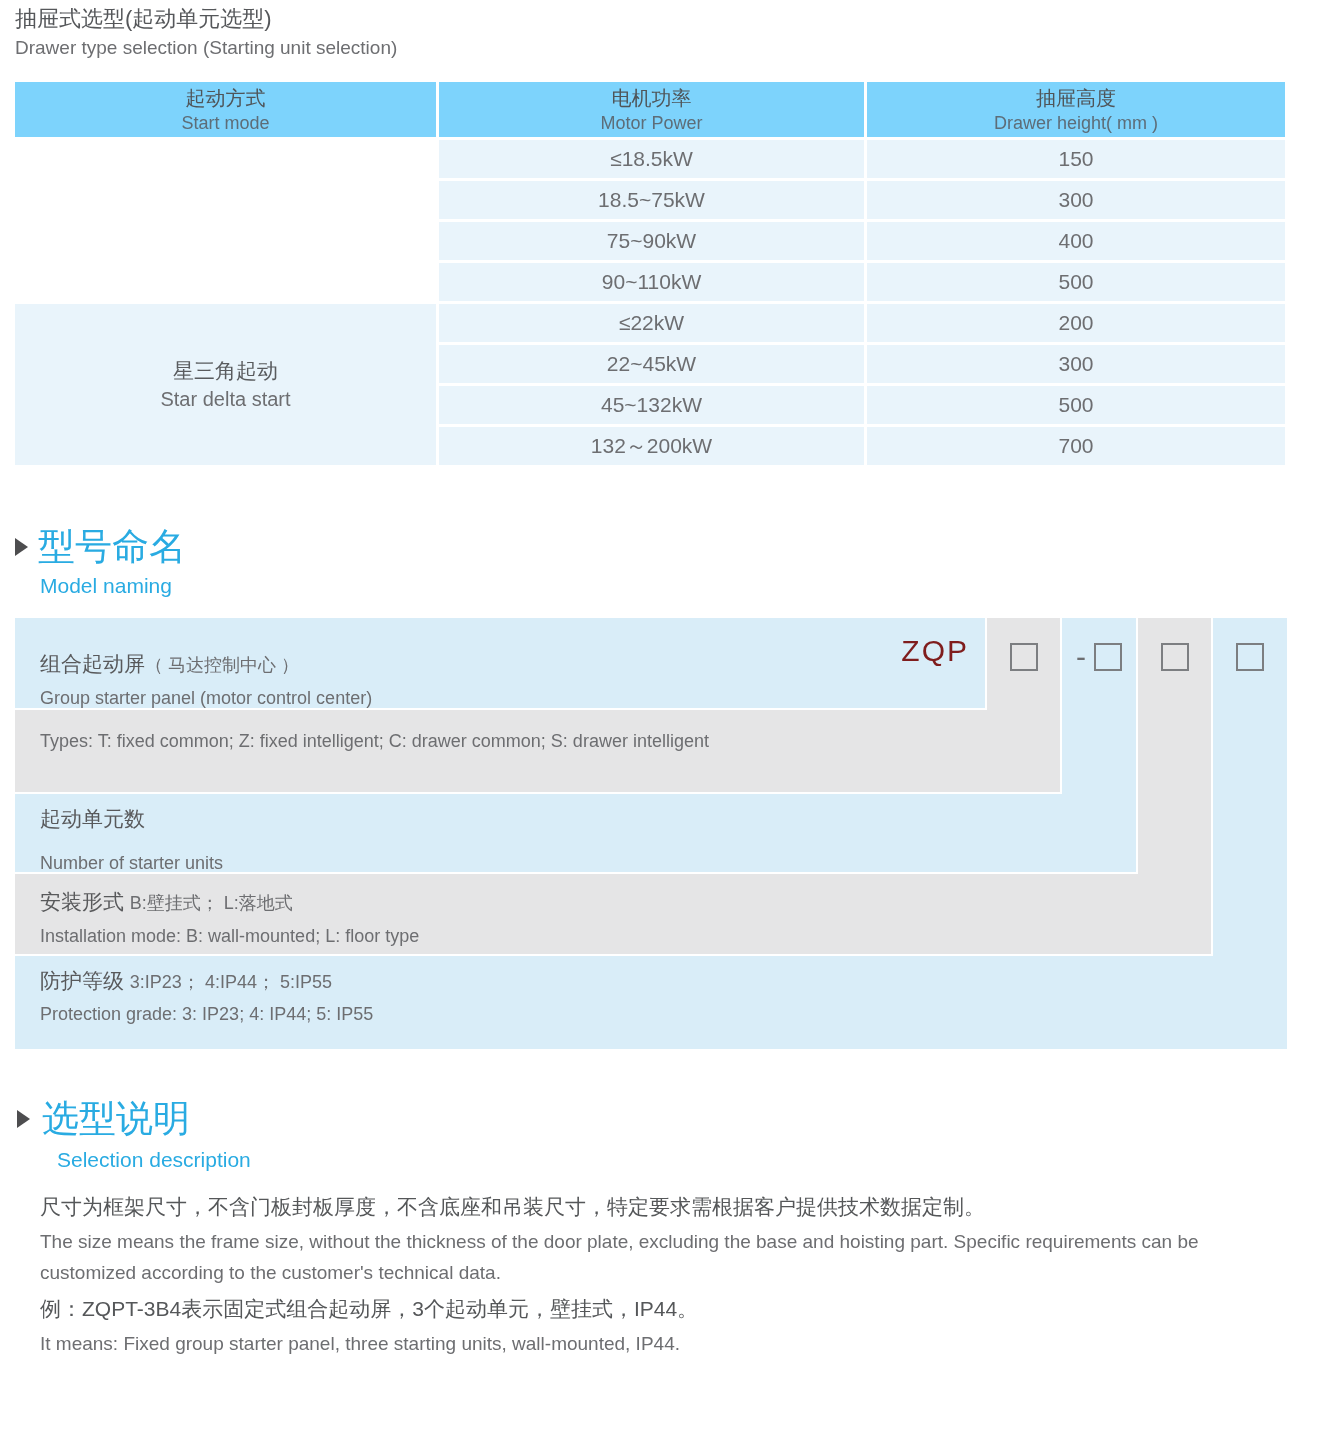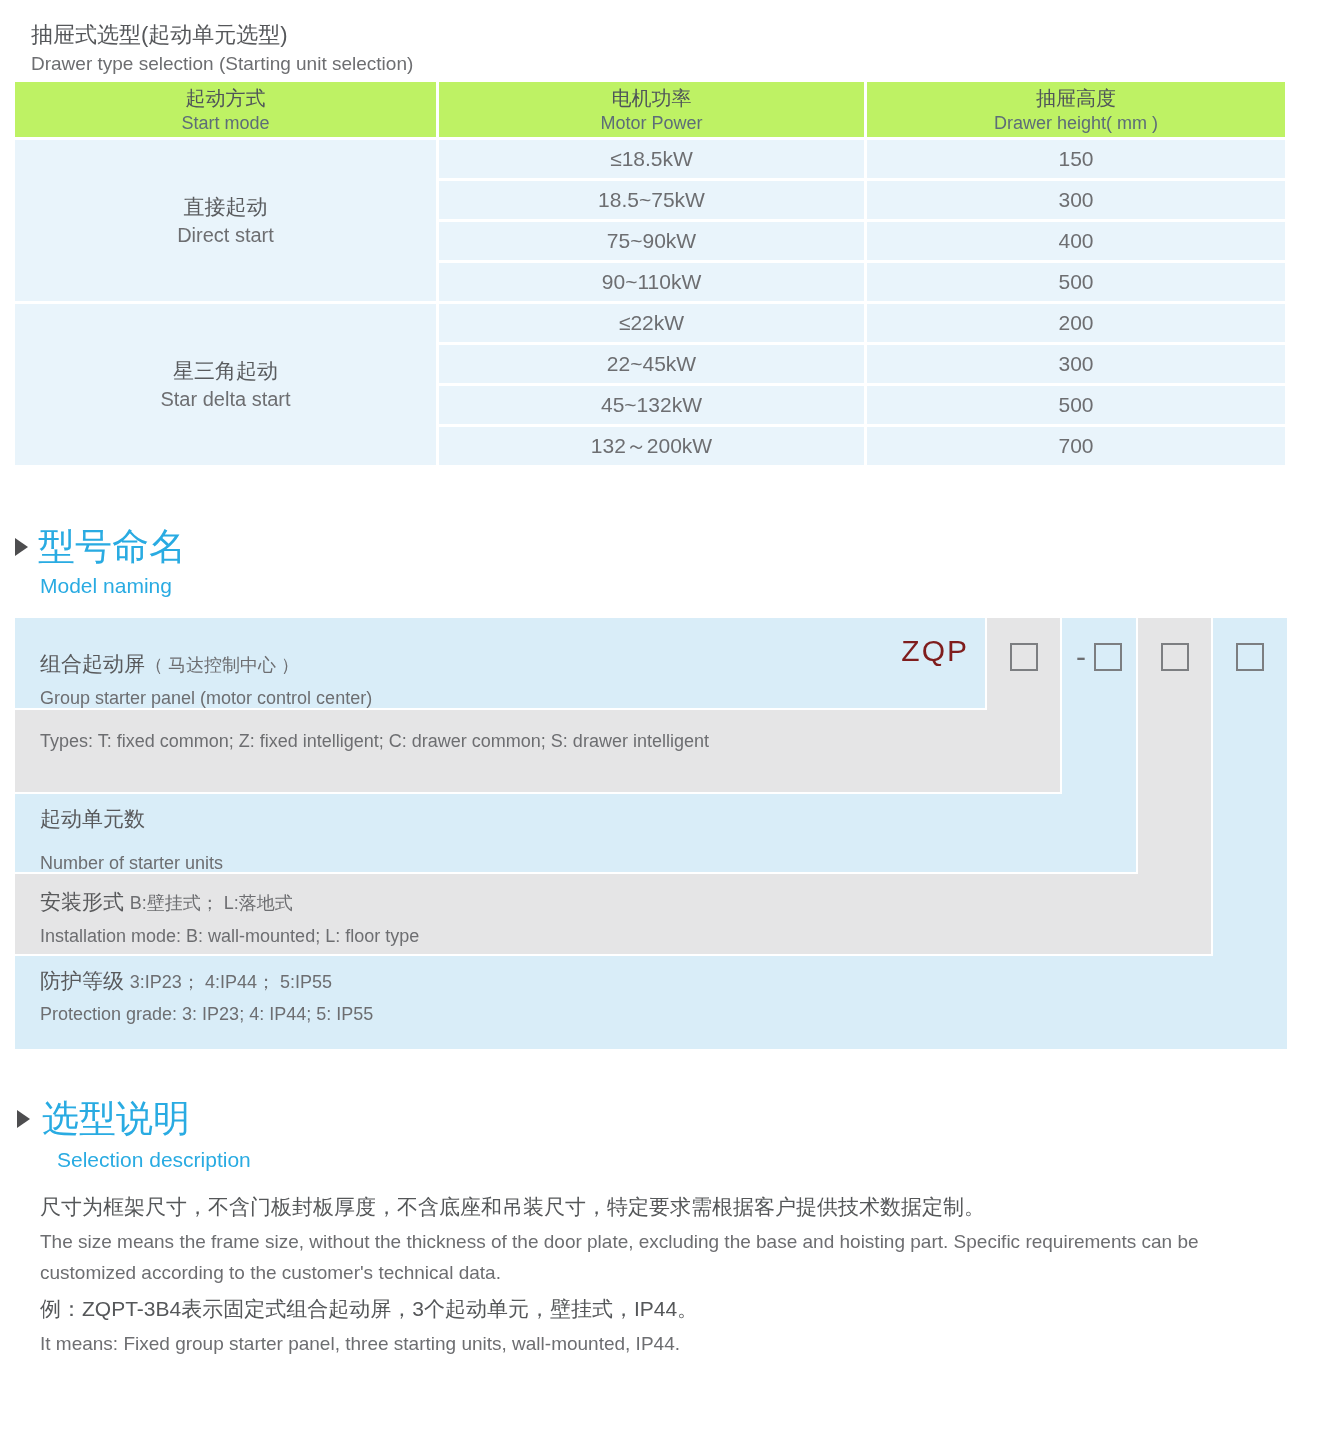--- a/index.html
+++ b/index.html
@@ -2,32 +2,32 @@
 <html><head>
 <meta charset="utf-8">
 <style>
   * { margin:0; padding:0; box-sizing:border-box; }
   html,body { background:#fff; }
   .page {
     position:relative; width:1322px; height:1436px; background:#ffffff;
     font-family:"Liberation Sans","DejaVu Sans",sans-serif; overflow:hidden;
   }
   
-  .top-titles { position:absolute; left:15px; top:20px;margin-left:16px; }
+  .top-titles { position:absolute; left:15px; top:4px; }
   .top-titles .t-zh { font-size:22px; color:#55575a; line-height:30px; }
   .top-titles .t-en { font-size:19px; color:#6d6e71; line-height:27px; }
 
   
   .sel-table {
     position:absolute; left:15px; top:82px; width:1270px;
     display:grid; grid-template-columns:421px 425px 418px;
     grid-template-rows:55px repeat(8, 38px); gap:3px; background:#ffffff;
   }
   .cell { display:flex; flex-direction:column; align-items:center; justify-content:center; background:#e9f4fb; }
-  .cell.hdr { background:#bef264; }
+  .cell.hdr { background:#7dd3fc; }
   .hdr .zh { font-size:20px; color:#4f5559; line-height:26px; }
   .hdr .en { font-size:18px; color:#5d6d78; line-height:24px; }
   .mode .zh { font-size:21px; color:#595b5e; line-height:30px; }
   .mode .en { font-size:20px; color:#6d6e71; line-height:27px; }
   .val { font-size:21px; color:#6d6e71; }
 
   
   .sec-head { position:absolute; }
   .tri {
     position:absolute; width:0; height:0;
@@ -72,24 +72,20 @@
     </div>
     <div class="cell hdr" style="grid-area:1/2">
       <span class="zh">电机功率</span>
       <span class="en">Motor Power</span>
     </div>
     <div class="cell hdr" style="grid-area:1/3">
       <span class="zh">抽屉高度</span>
       <span class="en">Drawer height( mm )</span>
     </div>
 
-    <div class="cell mode" style="grid-area:2/1/6/2">
-      <span class="zh">直接起动</span>
-      <span class="en">Direct start</span>
-    </div>
     <div class="cell mode" style="grid-area:6/1/10/2">
       <span class="zh">星三角起动</span>
       <span class="en">Star delta start</span>
     </div>
 
     <div class="cell" style="grid-area:2/2">
         <span class="val">≤18.5kW</span>
       </div>
     <div class="cell" style="grid-area:2/3">
         <span class="val">150</span>

